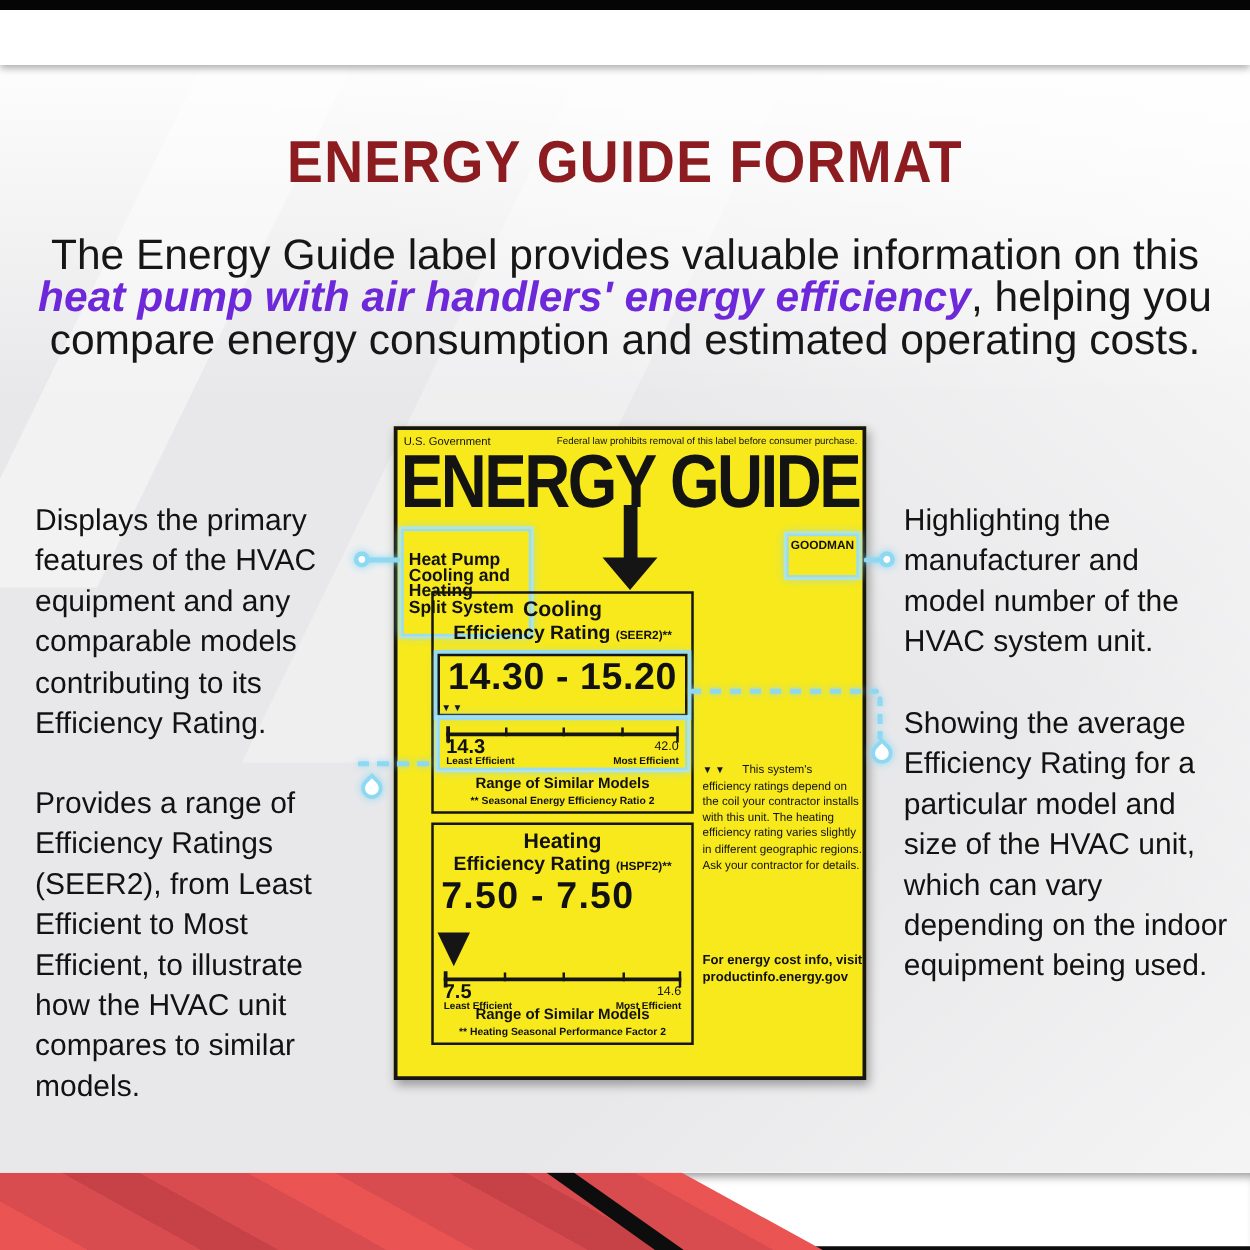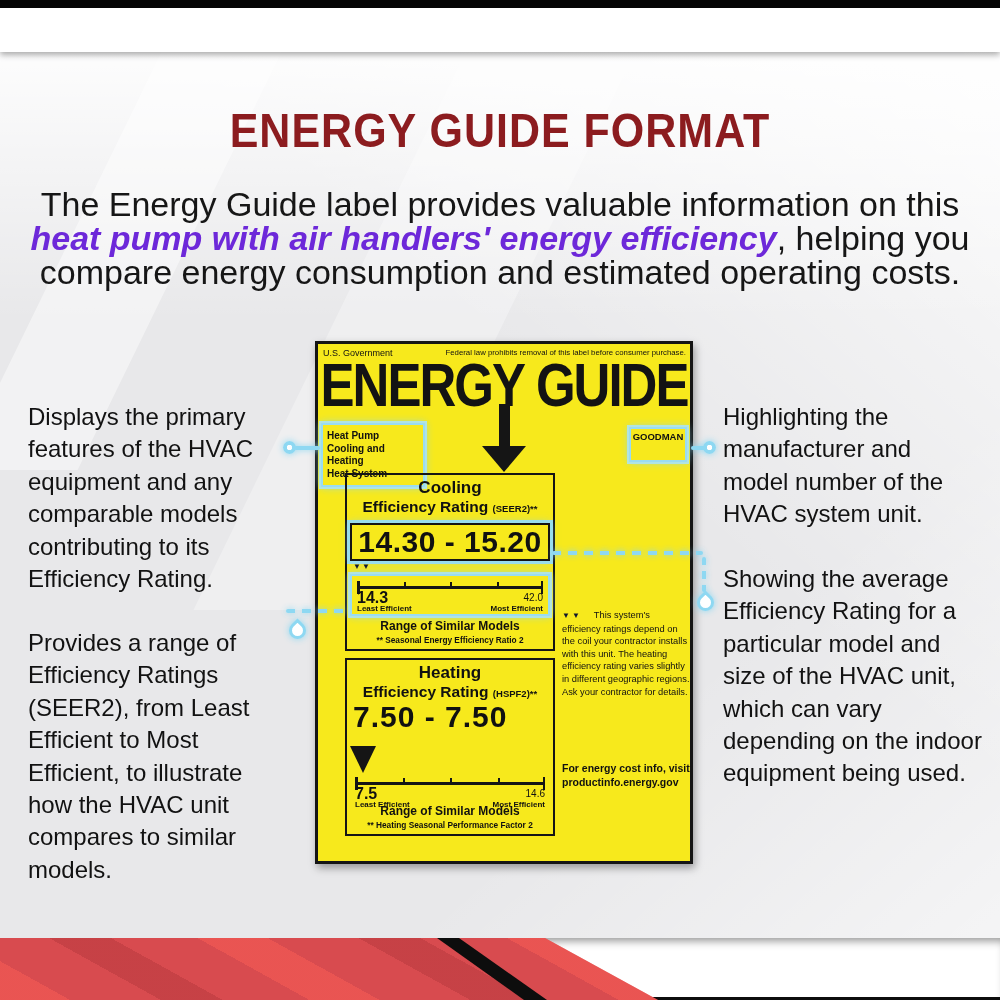--- a/index.html
+++ b/index.html
@@ -50,32 +50,32 @@
   .gov{font-size:9px;}
   .fed{font-size:7.8px;}
   .logo{position:absolute;top:11px;left:0;right:0;text-align:center;white-space:nowrap;
     font-weight:bold;font-size:51px;letter-spacing:-2px;line-height:52px;color:#131313;
     transform:scaleY(1.18);transform-origin:top center;}
   .logo .gap{display:inline-block;width:12px;}
   .arrow-stem{position:absolute;left:181px;top:60px;width:11px;height:44px;background:#151515;}
   .arrow-head{position:absolute;left:164px;top:102px;width:0;height:0;
     border-left:22px solid transparent;border-right:22px solid transparent;border-top:26px solid #151515;}
   .cyan-glow{border:2px solid #9adcf2;box-shadow:0 0 0 2px rgba(170,228,248,0.85),0 0 8px rgba(140,216,242,0.95);}
-  .feature-box{position:absolute;left:3px;top:79px;width:92px;padding:5px 4px;background:#f7e91c;
-    font-size:10px;font-weight:bold;line-height:12.5px;}
+  .feature-box{position:absolute;left:3px;top:79px;width:92px;padding:16px 4px;background:#f7e91c;
+    font-size:14px;font-weight:bold;line-height:12.5px;}
   .brand-box{position:absolute;right:3px;top:83px;width:54px;height:29px;background:#f7e91c;
     font-size:9.5px;font-weight:bold;text-align:center;padding-top:2px;}
 
   .sec-box{position:absolute;left:27px;width:210px;height:178px;border:2.5px solid #151515;box-sizing:border-box;}
   .sec-box.cool{top:129px;}
   .sec-box.heat{top:314px;}
   .sec-title{text-align:center;font-size:17px;font-weight:bold;margin-top:3px;line-height:20px;}
   .sec-sub{text-align:center;font-size:15.5px;font-weight:bold;line-height:17px;}
   .sec-sub .code{font-size:9.5px;}
-  .range-box{position:absolute;left:3px;right:3px;top:48px;height:38px;border:2.5px solid #151515;box-sizing:border-box;
+  .range-box{position:absolute;left:3px;right:3px;top:48px;height:50px;border:2.5px solid #151515;box-sizing:border-box;
     box-shadow:0 0 0 3px rgba(150,220,244,0.95),0 0 8px rgba(140,216,242,0.85);
     font-size:30px;font-weight:bold;text-align:center;line-height:33px;letter-spacing:0.5px;}
   .range-marker{position:absolute;left:6px;top:87px;font-size:8px;font-weight:bold;letter-spacing:1px;color:#10162e;}
   .scale-frame{position:absolute;left:3px;right:3px;top:99px;height:42px;box-sizing:border-box;}
   .scale-frame.boxed{border:2px solid #9adcf2;box-shadow:0 0 0 2px rgba(170,228,248,0.85),0 0 8px rgba(140,216,242,0.95);}
   .scale-line{position:absolute;left:5px;right:5px;top:10px;height:3px;background:#151515;}
   .tick{position:absolute;background:#151515;}
   .tick.end{top:-5px;width:2.5px;height:13px;}
   .tick.mid{top:-4px;width:2px;height:7px;}
   .sc-min{position:absolute;left:5px;top:17px;font-size:16px;font-weight:bold;line-height:10px;}
@@ -138,21 +138,21 @@
       <span class="fed">Federal law prohibits removal of this label before consumer purchase.</span>
     </div>
 
     <div class="logo"><span>ENERGY</span><span class="gap"></span><span>GUIDE</span></div>
     <div class="arrow-stem"></div>
     <div class="arrow-head"></div>
 
     <div class="feature-box cyan-glow">
       <div>Heat Pump</div>
       <div>Cooling and Heating</div>
-      <div>Heat System</div>
+      <div>Split System</div>
     </div>
     <div class="brand-box cyan-glow">GOODMAN</div>
 
     <div class="sec-box cool">
       <div class="sec-title">Cooling</div>
       <div class="sec-sub"><span>Efficiency Rating</span> <span class="code">(SEER2)**</span></div>
       <div class="range-box">14.30 - 15.20</div>
       <div class="range-marker">▼▼</div>
       <div class="scale-frame boxed">
         <div class="scale-line">

